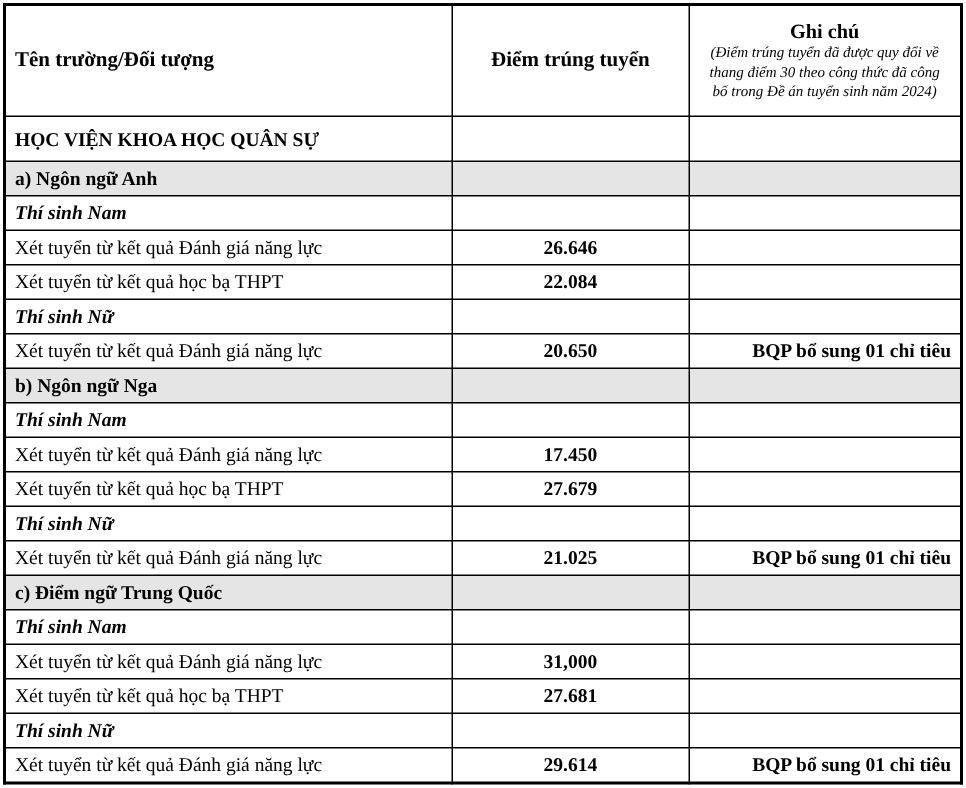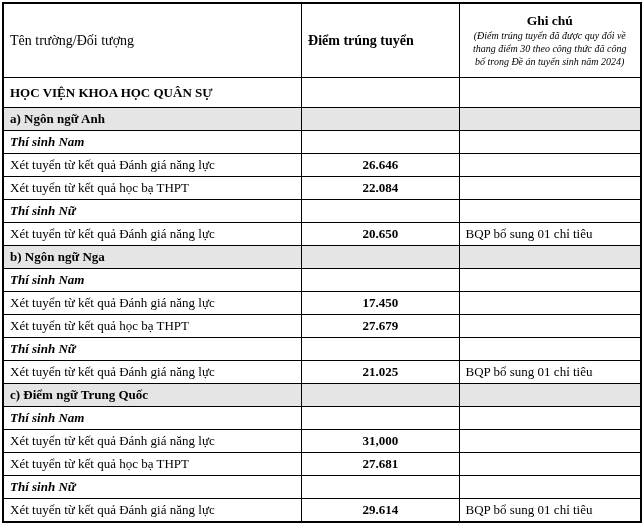--- a/index.html
+++ b/index.html
@@ -40,24 +40,24 @@
   .col-note  { width: 178px; }
 
   
   thead th {
     height: 71px;
     vertical-align: middle;
     font-size: 14px;
   }
   th.h-name {
     text-align: left;
-    font-weight: normal;
+    font-weight: bold;
   }
   th.h-score {
-    text-align: left;
+    text-align: center;
     font-weight: bold;
   }
   th.h-note {
     text-align: center;
     font-weight: normal;
     white-space: normal;
     padding: 1px 8px;
   }
   .note-title {
     font-weight: bold;
@@ -75,22 +75,22 @@
   tbody tr { height: 23px; }
   tbody td {
     font-size: 13px;
     vertical-align: middle;
   }
   tbody td.c-score {
     text-align: center;
     font-weight: bold;
   }
   tbody td.c-note {
-    text-align: left;
-    font-weight: normal;
+    text-align: right;
+    font-weight: bold;
   }
   tr.row-school { height: 30px; }
   tr.row-school td.c-name {
     font-weight: bold;
   }
   tr.row-section td {
     background: #e5e5e5;
   }
   tr.row-section td.c-name {
     font-weight: bold;

